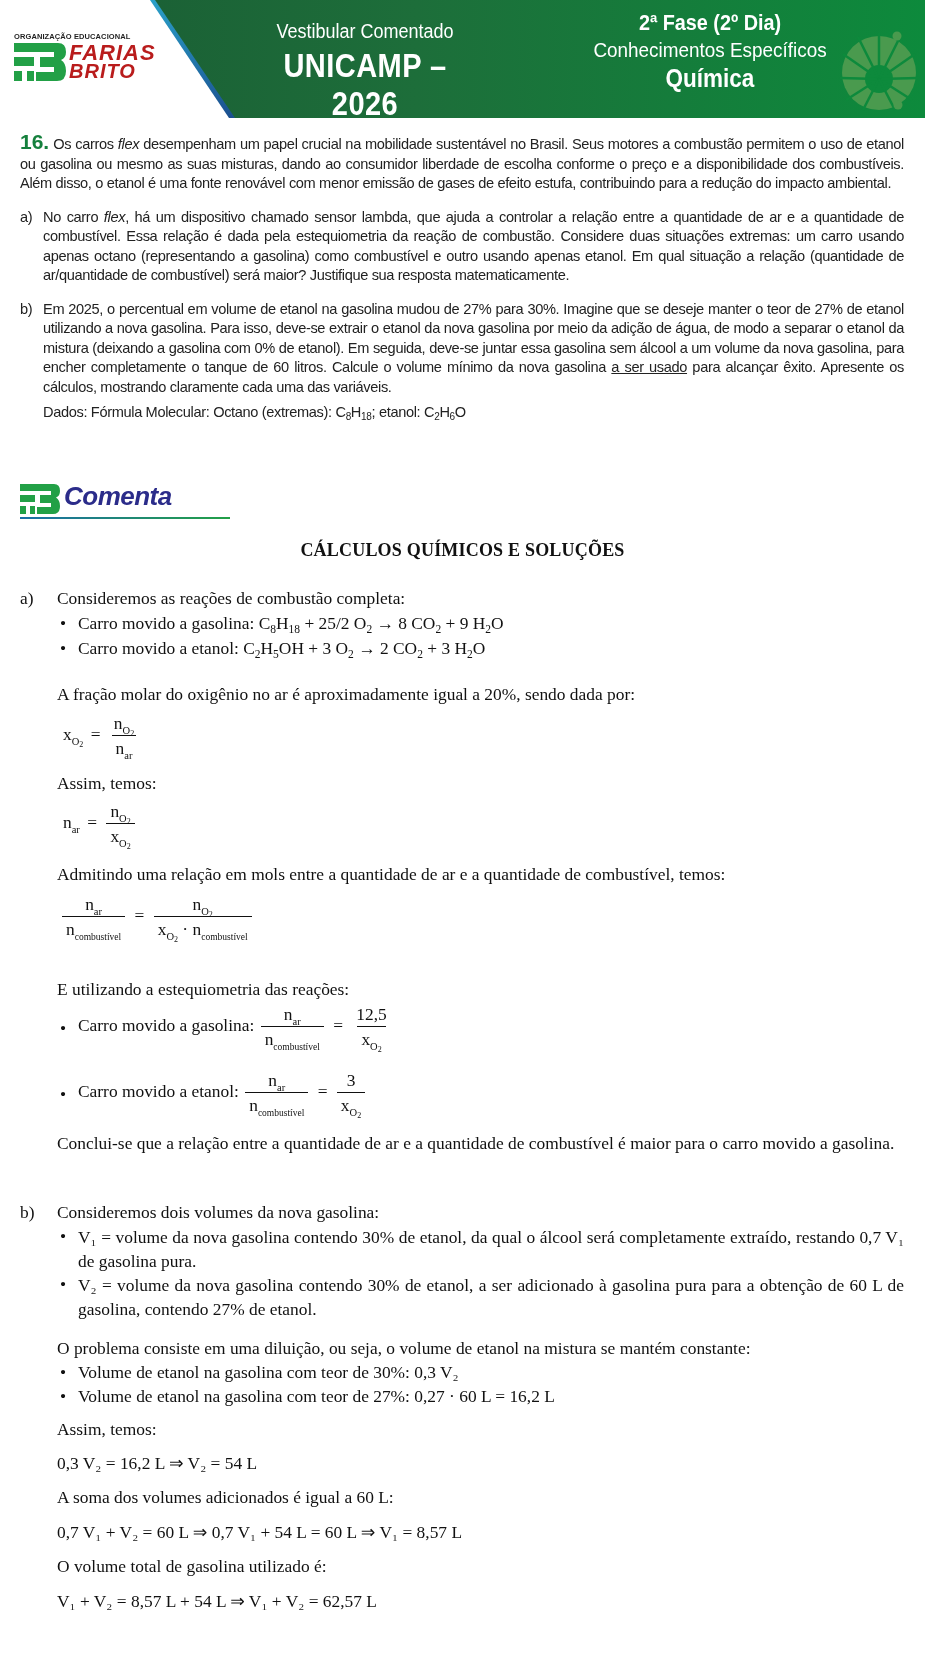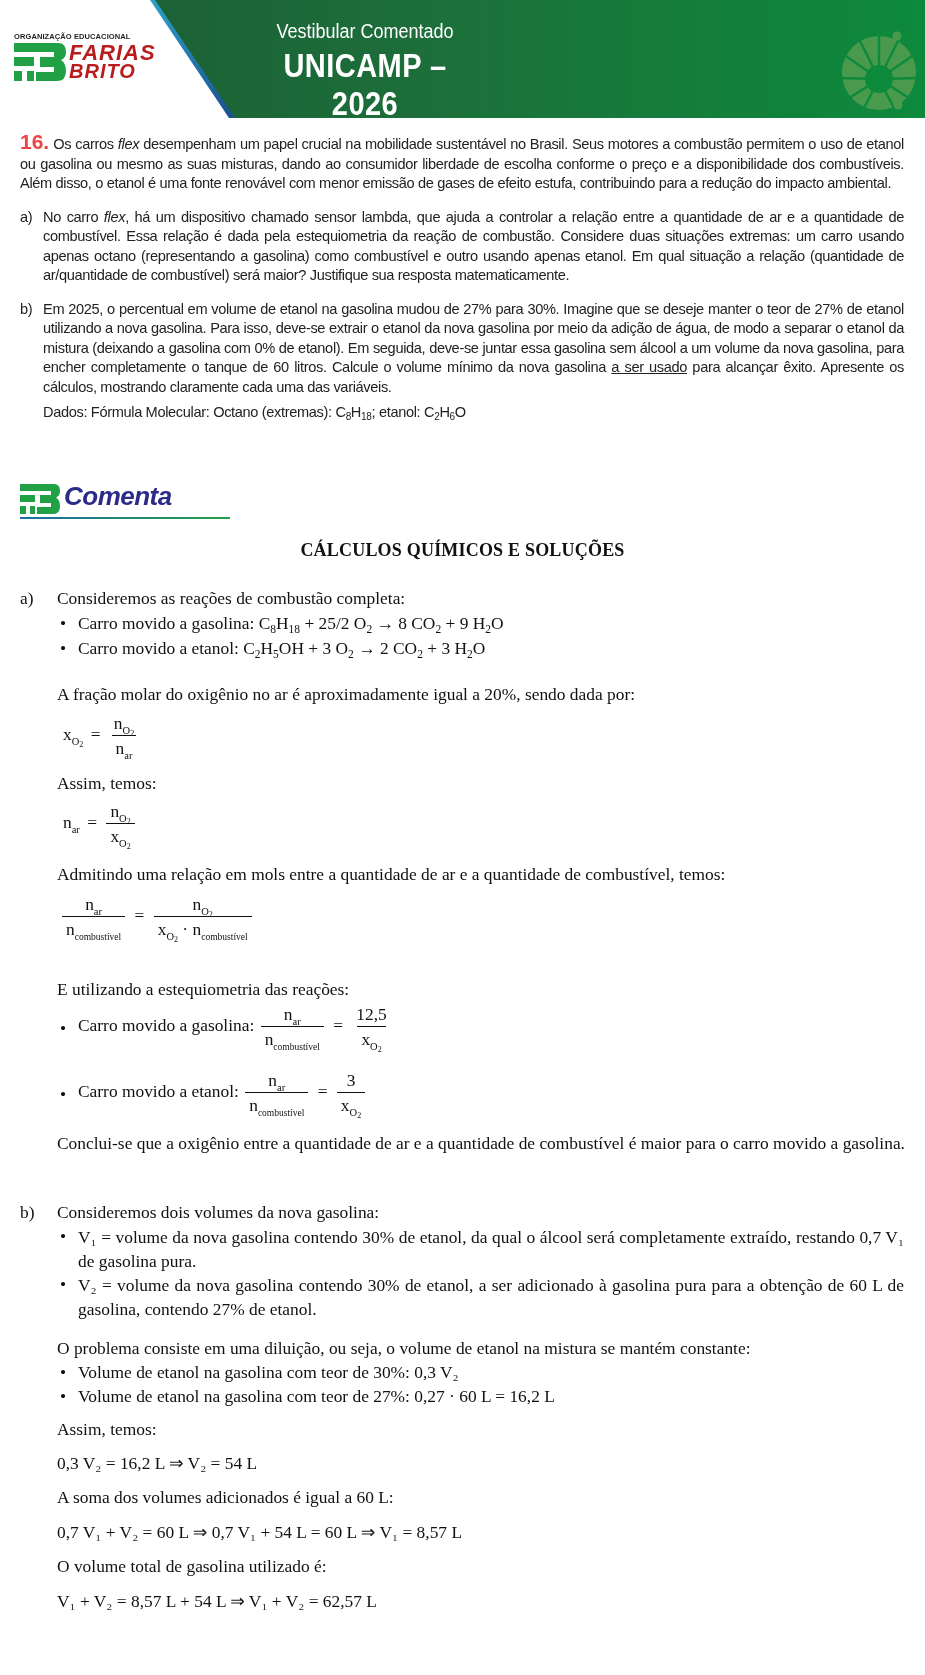--- a/index.html
+++ b/index.html
@@ -26,21 +26,21 @@
   .title-main { font-size: 33px; font-weight: bold; margin-top: 4px; transform: scaleX(0.88); letter-spacing: 0.5px; }
 
   .phase-block { position: absolute; left: 570px; top: 10px; width: 280px; text-align: center; color: #ffffff; font-family: "Liberation Sans", sans-serif; }
   .phase-1 { font-size: 22px; font-weight: bold; transform: scaleX(0.9); }
   .phase-2 { font-size: 21px; transform: scaleX(0.9); margin-top: 2px; }
   .phase-3 { font-size: 25px; font-weight: bold; transform: scaleX(0.9); margin-top: 2px; }
   .unicamp-emblem { position: absolute; left: 838px; top: 30px; width: 82px; height: 82px; }
 
   
   .question { position: absolute; left: 20px; top: 132px; width: 884px; font-family: "Liberation Sans", sans-serif; font-size: 14.6px; line-height: 19.5px; color: #222; text-align: justify; letter-spacing: -0.35px; }
-  .q-num { font-size: 21px; font-weight: bold; color: #ef4444; letter-spacing: 0; }
+  .q-num { font-size: 21px; font-weight: bold; color: #15803d; letter-spacing: 0; }
   .q-item { display: flex; margin-top: 14px; }
   .q-letter { width: 23px; flex: none; }
   .q-text { flex: 1; text-align: justify; }
   .q-dados { margin-left: 23px; margin-top: 6px; }
   .u { text-decoration: underline; }
   sub.s { font-size: 10px; vertical-align: -3px; line-height: 0; }
 
   
   .comenta { position: absolute; left: 20px; top: 484px; width: 210px; height: 36px; }
   .comenta-mark { position: absolute; left: 0; top: 0; width: 40px; height: 30px; }
@@ -86,20 +86,25 @@
         <span class="w2">BRITO</span>
       </div>
     </div>
   </div>
 
   <div class="title-block">
     <div class="title-sub">Vestibular Comentado</div>
     <div class="title-main">UNICAMP – 2026</div>
   </div>
 
+  <div class="phase-block">
+    <div class="phase-1">2ª Fase (2º Dia)</div>
+    <div class="phase-2">Conhecimentos Específicos</div>
+    <div class="phase-3">Química</div>
+  </div>
 
   <svg class="unicamp-emblem" viewBox="0 0 82 82">
     <g fill="#4a9a4e">
       <circle cx="41" cy="43" r="37"></circle>
     </g>
     <circle cx="41" cy="49" r="14" fill="#0d8a3c"></circle>
     <g stroke="#0d8a3c" stroke-width="2.5">
       <line x1="41" y1="49" x2="41" y2="3"></line>
       <line x1="41" y1="49" x2="20" y2="7"></line>
       <line x1="41" y1="49" x2="62" y2="7"></line>
@@ -223,21 +228,21 @@
     <span class="num"><span>n</span><span class="msub">ar</span></span>
     <span class="den"><span>n</span><span class="msub" style="font-size:9.5px">combustível</span></span>
   </span>
   <span class="eq">=</span>
   <span class="frac">
     <span class="num">3</span>
     <span class="den"><span>x</span><span class="msub"><span>O</span><span class="msub2">2</span></span></span>
   </span>
 </div>
 
-<div class="ans just" style="left:57px; top:1131px; width:848px; line-height:24px;">Conclui-se que a oxigênio entre a quantidade de ar e a quantidade de combustível é maior para o carro movido a gasolina.</div>
+<div class="ans just" style="left:57px; top:1131px; width:848px; line-height:24px;">Conclui-se que a relação entre a quantidade de ar e a quantidade de combustível é maior para o carro movido a gasolina.</div>
 
 <div class="ans ans-letter" style="top:1201px;">b)</div>
 <div class="ans" style="left:57px; top:1201px;">Consideremos dois volumes da nova gasolina:</div>
 
 <div class="ans bullet" style="top:1225px;">•</div>
 <div class="ans bullet-text just" style="top:1225px; width:826px; line-height:24px;">V₁ = volume da nova gasolina contendo 30% de etanol, da qual o álcool será completamente extraído, restando 0,7 V₁ de gasolina pura.</div>
 
 <div class="ans bullet" style="top:1273px;">•</div>
 <div class="ans bullet-text just" style="top:1273px; width:826px; line-height:24px;">V₂ = volume da nova gasolina contendo 30% de etanol, a ser adicionado à gasolina pura para a obtenção de 60 L de gasolina, contendo 27% de etanol.</div>
 

